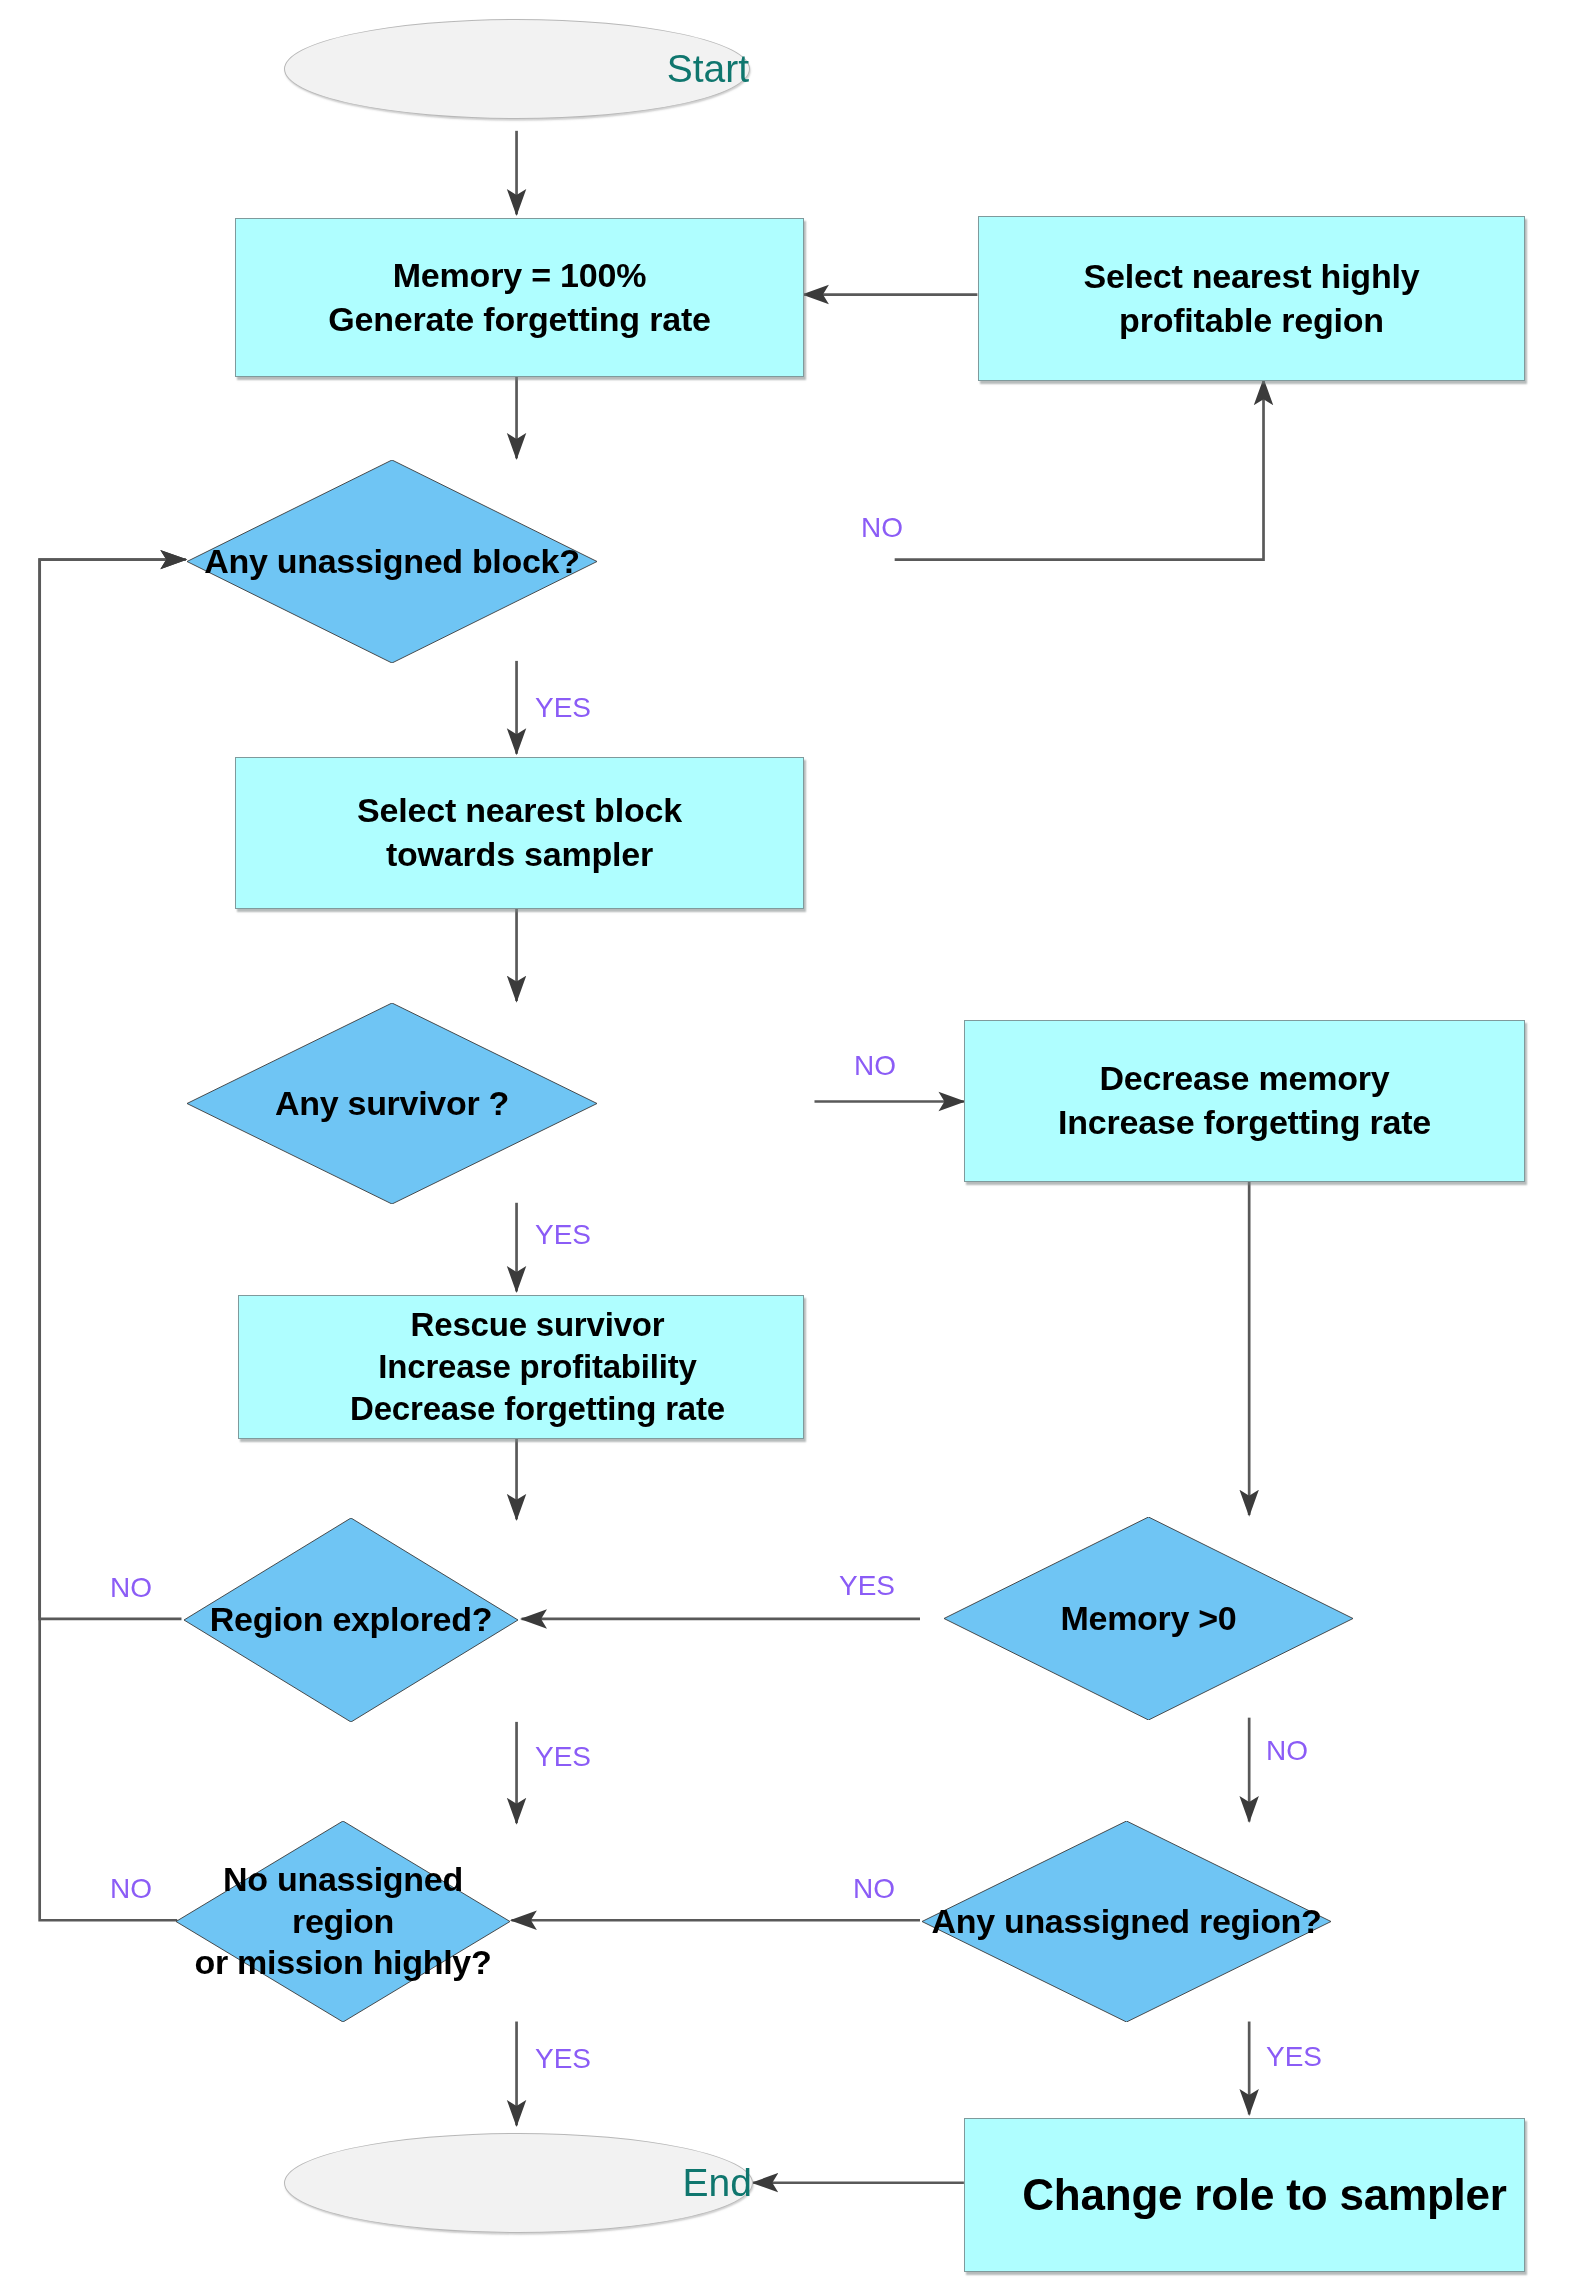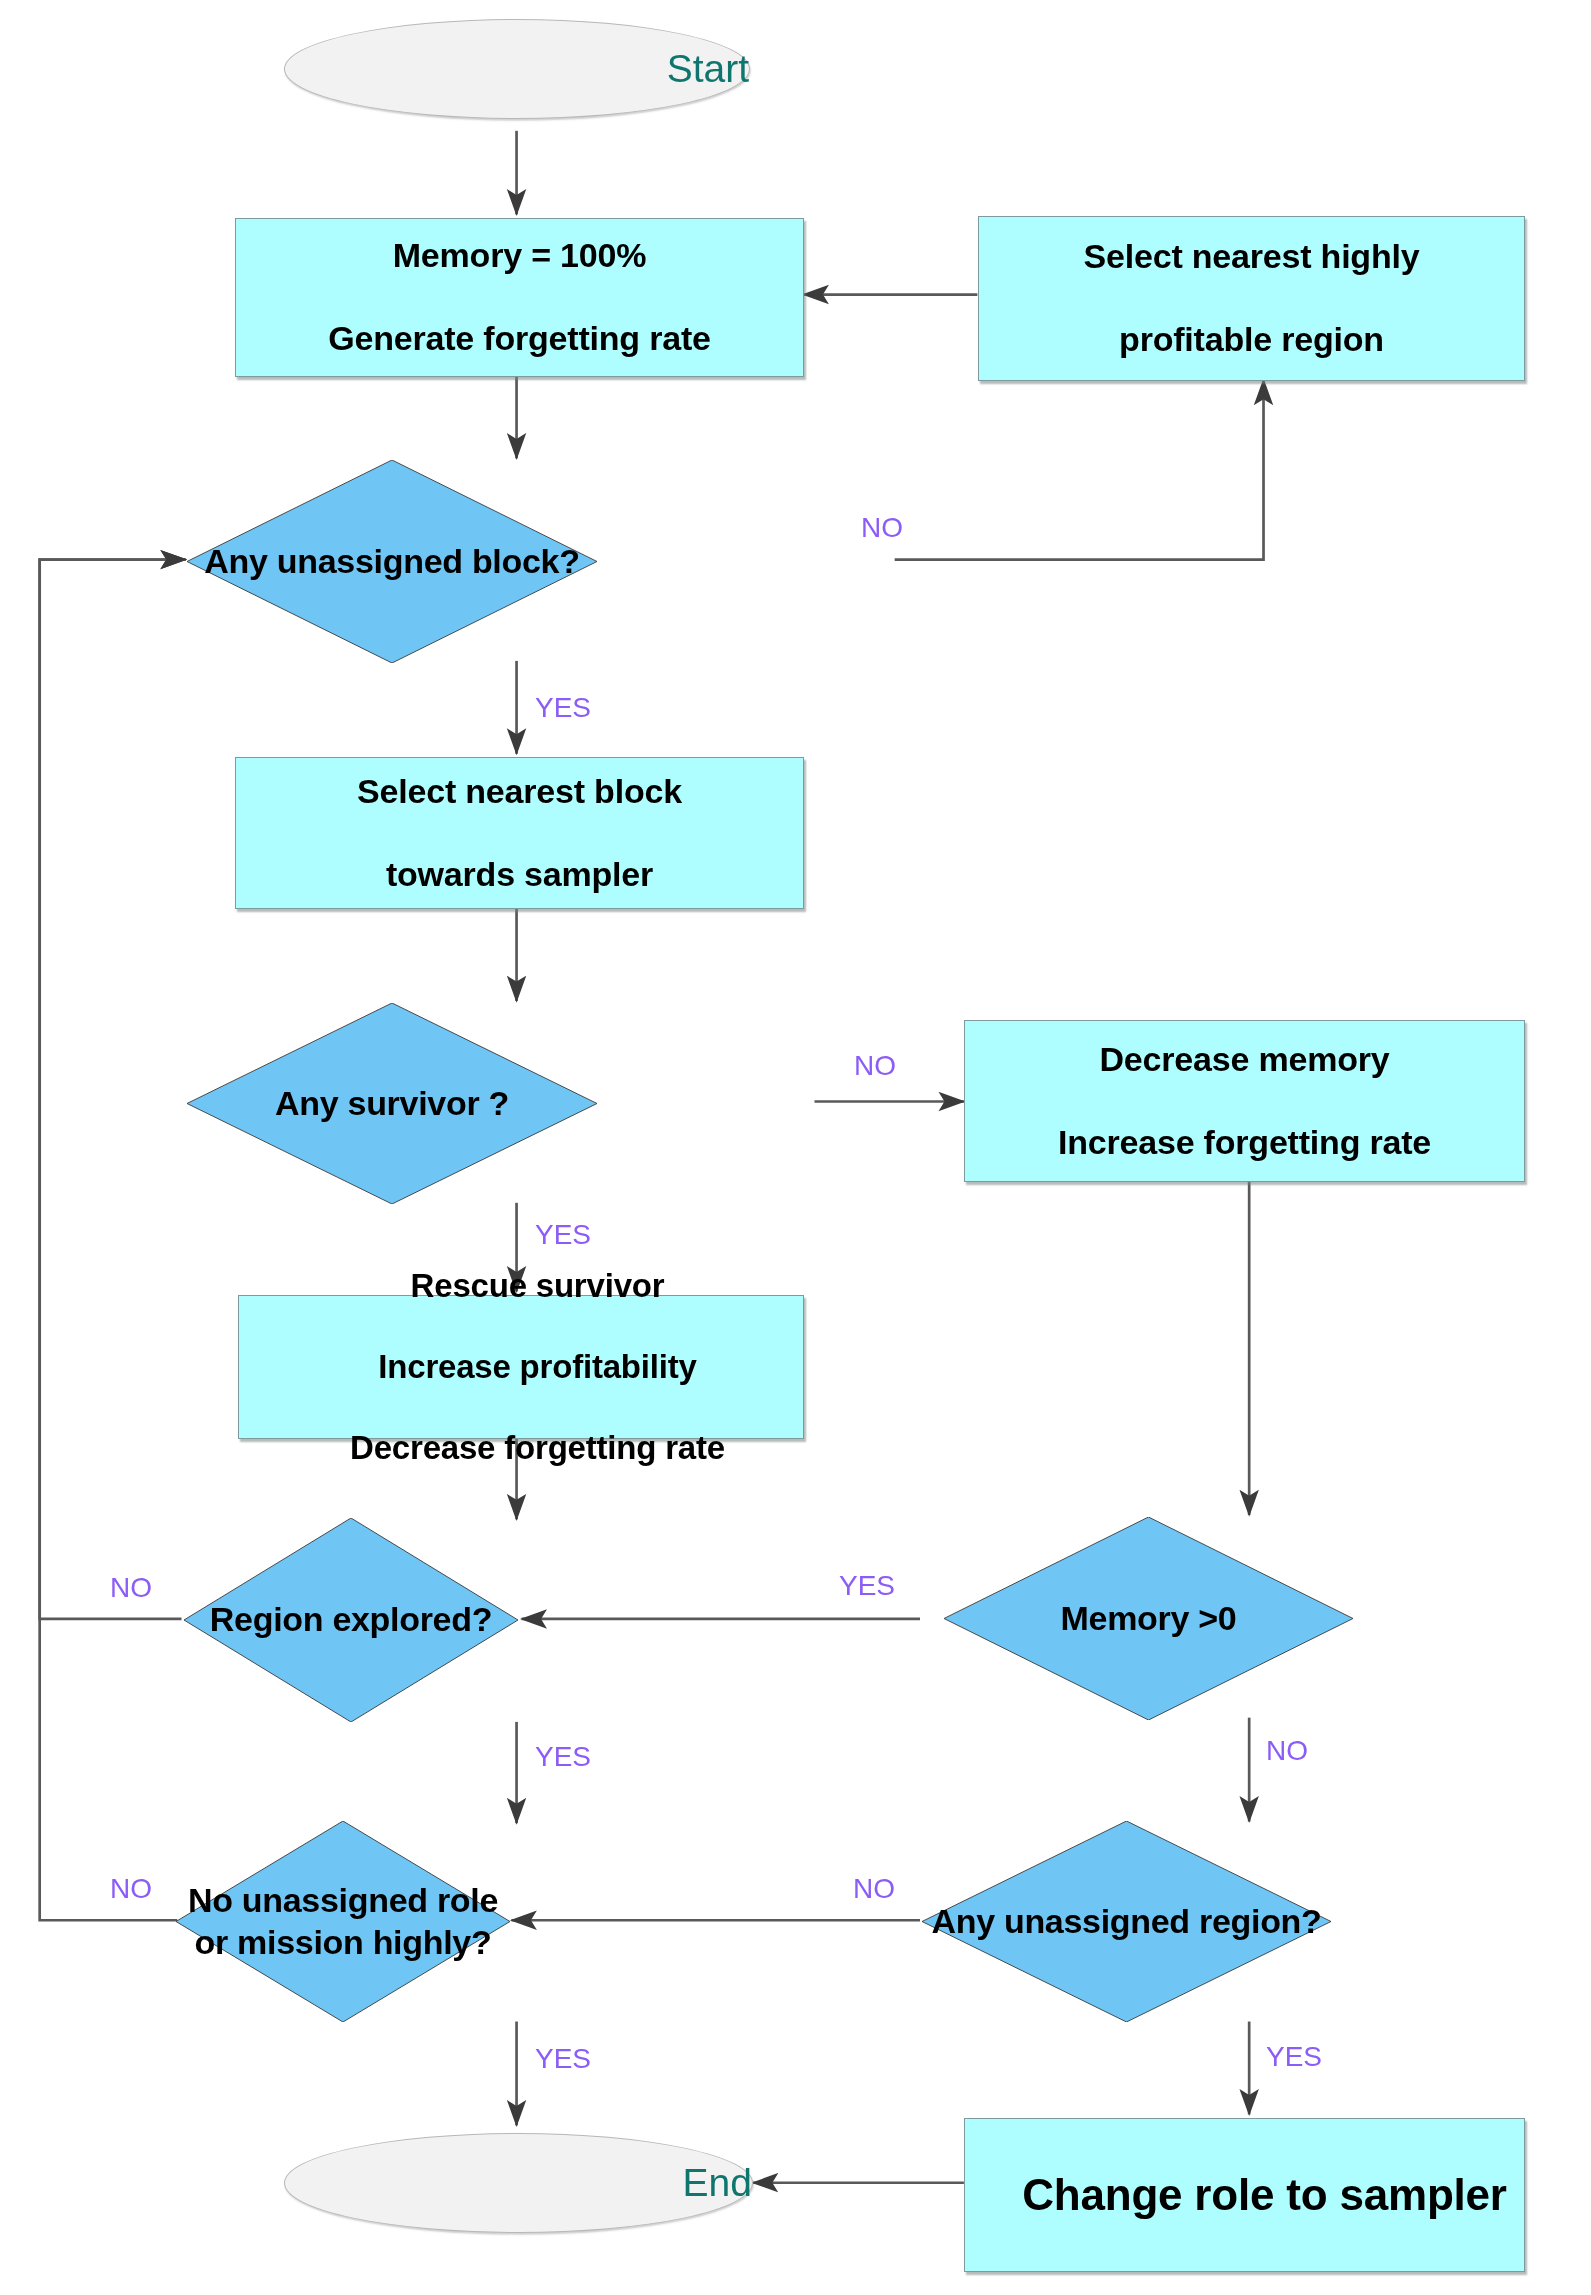--- a/index.html
+++ b/index.html
@@ -5,21 +5,20 @@
   html,body{margin:0;padding:0;background:#ffffff;}
   body{font-family:"Liberation Sans", sans-serif;}
   #stage{position:relative;width:1591px;height:2295px;background:#fff;overflow:hidden;}
   svg#wires{position:absolute;left:0;top:0;width:1591px;height:2295px;}
   .node{position:absolute;box-sizing:border-box;display:flex;align-items:center;justify-content:center;text-align:center;}
   .proc{
     background:#AFFEFF;border:1.7px solid #7f9a9c;
     box-shadow:1.7px 2.5px 1.7px rgba(120,130,130,.55);
     font-weight:bold;color:#000;line-height:1.28;
     letter-spacing:-0.2px;
-    gap:39px;
   }
   .term{
     background:#f2f2f2;border:1.7px solid #b8b8b8;border-radius:50%;
     color:#0f766e;font-weight:400;
     box-shadow:0.8px 1.7px 1.7px rgba(150,150,150,.45);
     justify-content:flex-end;
   }
   .dia{background:transparent;border:0;}
   .dia .dtxt{position:relative;z-index:2;font-weight:bold;color:#000;line-height:1.22;letter-spacing:-0.3px;}
   .dia svg{position:absolute;left:0;top:0;width:100%;height:100%;z-index:1;}
@@ -142,21 +141,21 @@
       <polygon points="50,0 100,50 50,100 0,50" fill="#6FC5F4" stroke="#3a3a3a" stroke-width="0.9" vector-effect="non-scaling-stroke"></polygon>
     </svg>
     <span class="dtxt" style="font-size:34px;">Memory &gt;0</span>
   </div>
 
   <div class="node dia" style="left:176px;top:1821px;width:334px;height:201px;">
     <svg viewBox="0 0 100 100" preserveAspectRatio="none">
       <polygon points="50,0 100,50 50,100 0,50" fill="#6FC5F4" stroke="#3a3a3a" stroke-width="0.9" vector-effect="non-scaling-stroke"></polygon>
     </svg>
     <span class="dtxt" style="font-size:34px;display:flex;flex-direction:column;">
-      <span>No unassigned role</span>
+      <span>No unassigned region</span>
       <span>or mission highly?</span>
     </span>
   </div>
 
   <div class="node dia" style="left:922px;top:1821px;width:409px;height:201px;">
     <svg viewBox="0 0 100 100" preserveAspectRatio="none">
       <polygon points="50,0 100,50 50,100 0,50" fill="#6FC5F4" stroke="#3a3a3a" stroke-width="0.9" vector-effect="non-scaling-stroke"></polygon>
     </svg>
     <span class="dtxt" style="font-size:34px;">Any unassigned region?</span>
   </div>

